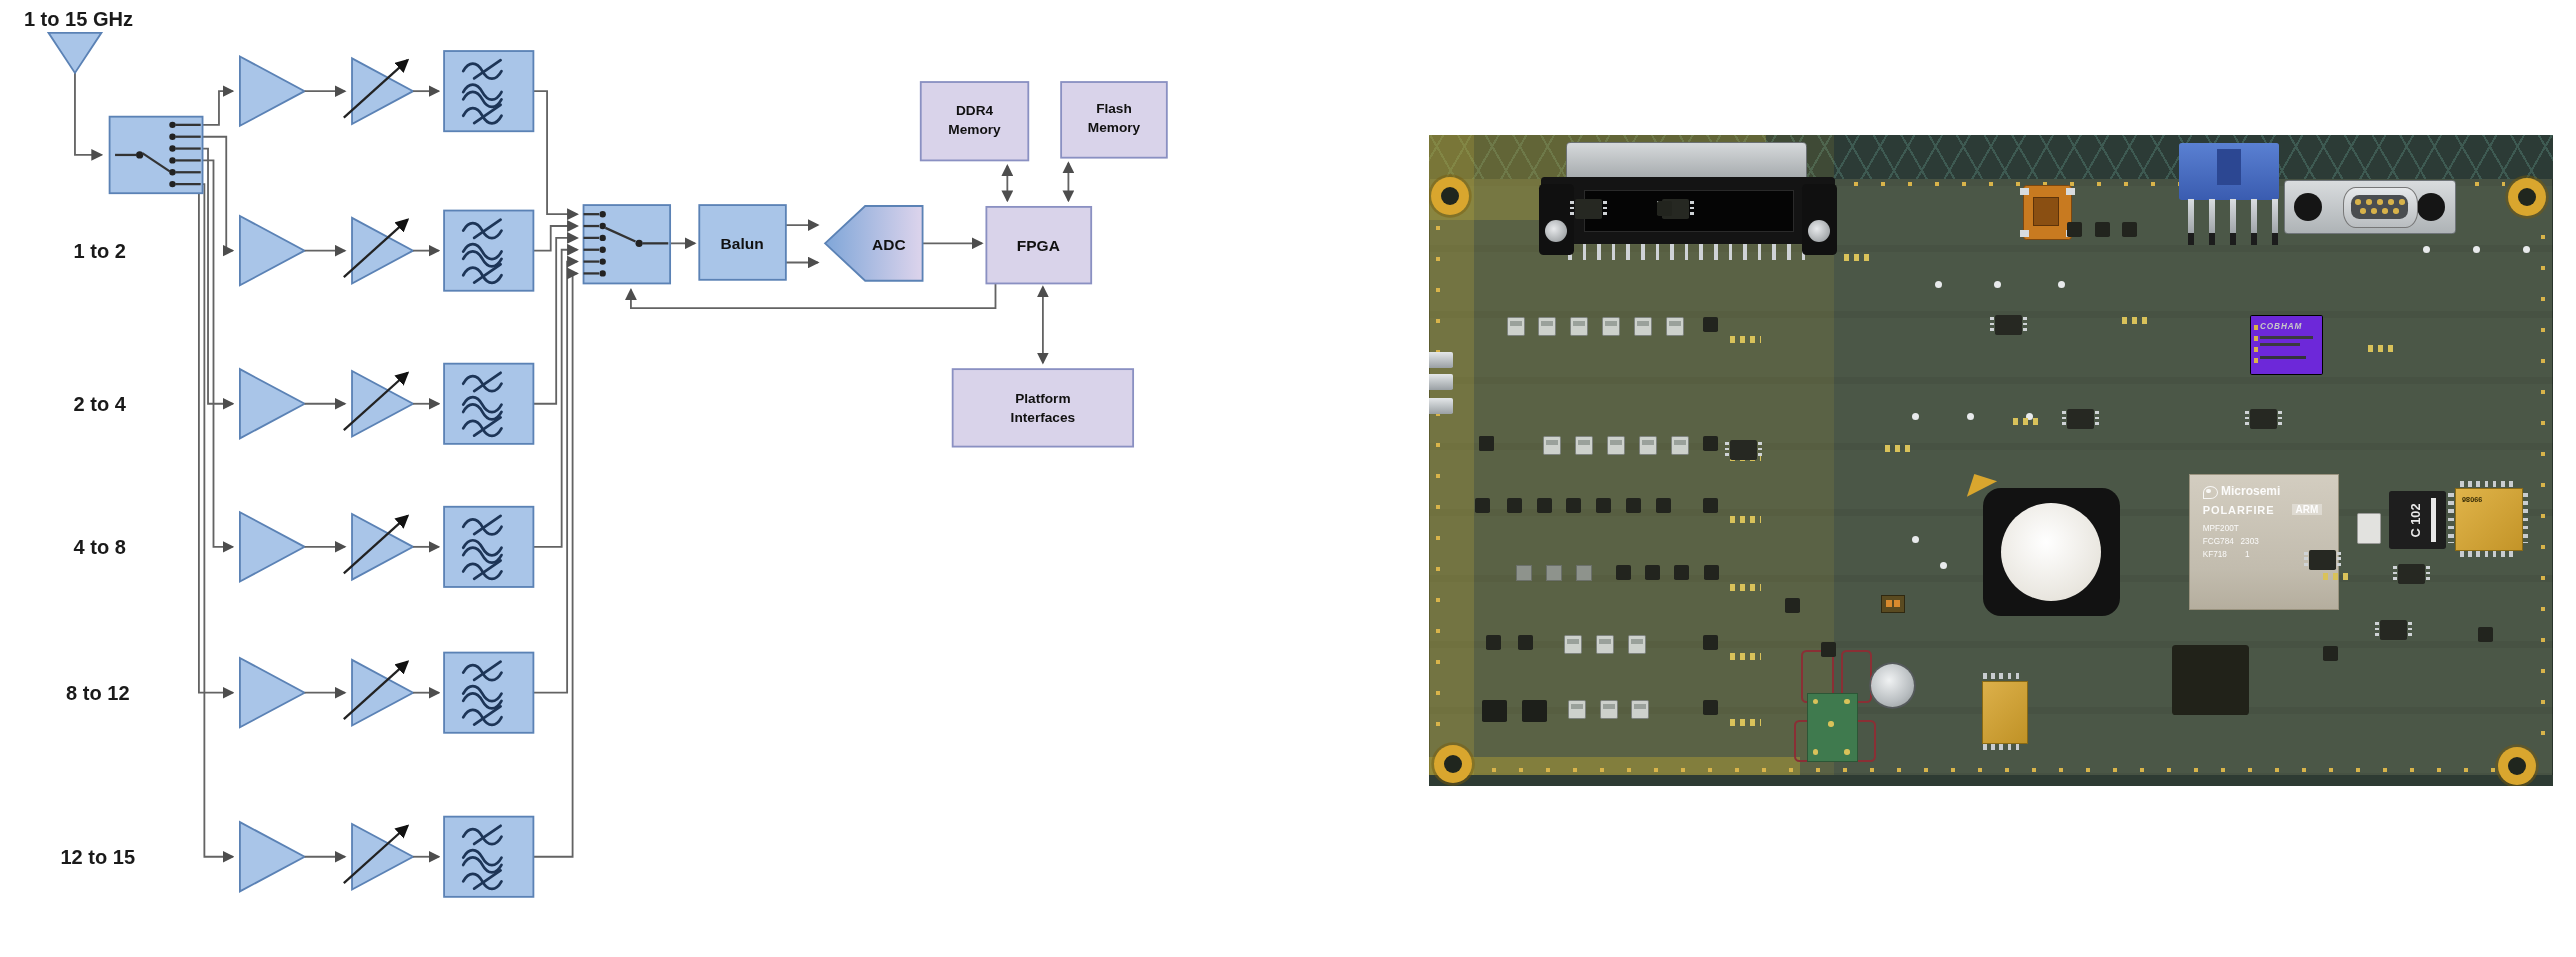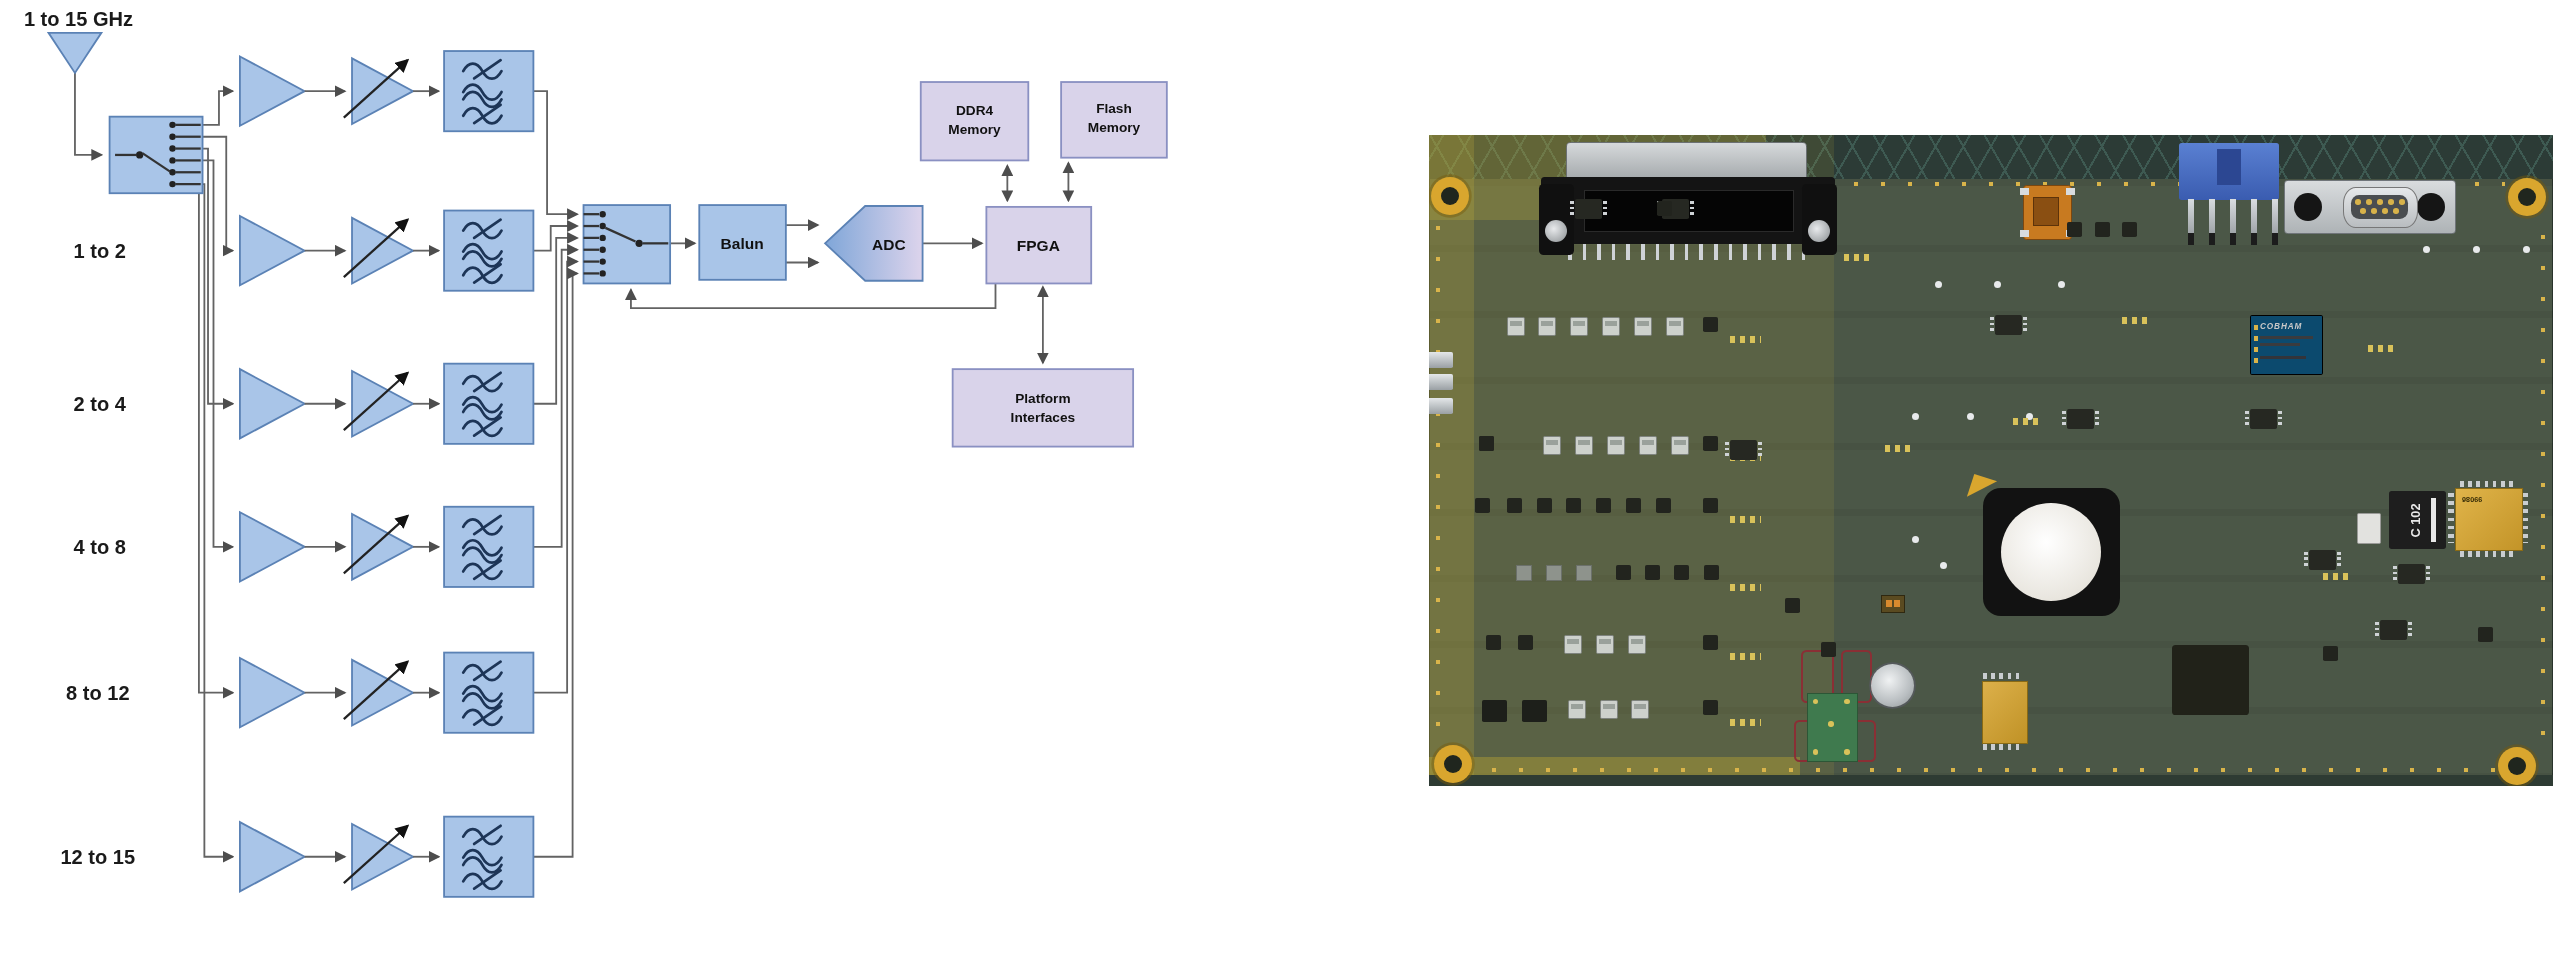--- a/index.html
+++ b/index.html
@@ -44,21 +44,21 @@
   .bluehdr::before{content:"";position:absolute;left:48px;top:7.3px;width:3.6px;height:33px;background:#c9a23c;}
   .hdrpin{top:64px;width:6.4px;height:36px;background:linear-gradient(180deg,#d9dde0,#9da2a6);}
   .hdrpintip{top:98px;width:6.4px;height:12px;background:#1c1c1c;}
   
   .dsub{left:855px;top:45px;width:170px;height:52px;background:linear-gradient(180deg,#d9dcde,#aeb3b6);border-radius:3.6px;border:0.9px solid #70757a;}
   .dsubear{top:12px;width:28px;height:28px;border-radius:50%;background:#151515;}
   .dshell{left:58px;top:6.4px;width:73px;height:39px;background:linear-gradient(180deg,#e6e8ea,#b9bdc0);border-radius:12.8px/16.4px;border:0.9px solid #777;}
   .dshell-in{left:7.3px;top:6.4px;width:57px;height:24.6px;background:#4a4d50;border-radius:8.2px;}
   .dpin{width:5.5px;height:5.5px;border-radius:50%;background:#d8b24a;}
   
-  .cobham{left:821px;top:180px;width:71px;height:58px;background:#0c4a6e;border:0.9px solid #000;border-radius:1.8px;color:#c8c8c8;}
+  .cobham{left:821px;top:180px;width:71px;height:58px;background:#6d28d9;border:0.9px solid #000;border-radius:1.8px;color:#c8c8c8;}
   .cobham .t{position:absolute;left:9px;top:6.4px;font-size:8.2px;font-weight:bold;letter-spacing:0.9px;font-style:italic;}
   .cobham .pads{left:2.7px;top:9px;width:4.6px;height:42px;background:repeating-linear-gradient(180deg,#d9b44a 0 4.6px,transparent 4.6px 11px);}
   .cobham .l2{position:absolute;left:9px;top:20px;width:53px;height:2.7px;background:#3a3b3e;}
   .cobham .l3{position:absolute;left:9px;top:27px;width:40px;height:2.7px;background:#3a3b3e;}
   .cobham .l4{position:absolute;left:9px;top:40px;width:46px;height:2.7px;background:#33343a;}
   
   .adcchip{left:554px;top:353px;width:137px;height:128px;background:#121212;border-radius:18px;}
   .adcchip .lid{left:18px;top:14.6px;width:100px;height:98px;border-radius:50%;
     background:radial-gradient(circle at 45% 40%,#ffffff,#e9e6df 70%,#d8d4c9);}
   .adcchip .wedge{left:-12.8px;top:-11px;width:0;height:0;border-left:24px solid #d9a62e;border-bottom:24px solid transparent;transform:rotate(18deg);}
@@ -423,20 +423,29 @@
       <div class="l2"></div>
         <div class="l3"></div>
         <div class="l4"></div>
     </div>
 
     <div class="adcchip">
       <div class="wedge"></div>
       <div class="lid"></div>
     </div>
 
+    <div class="pfire">
+      <div class="mslogo"></div>
+      <div style="left:31px;top:9px;font-size:12px;font-weight:bold;">Microsemi</div>
+      <div style="left:12.8px;top:29px;font-size:11px;font-weight:bold;letter-spacing:0.9px;">POLARFIRE</div>
+      <div class="armbadge" style="left:102px;top:29px;font-size:10px;">ARM</div>
+      <div style="left:12.8px;top:49px;font-size:8.2px;">MPF200T</div>
+      <div style="left:12.8px;top:62px;font-size:8.2px;white-space:pre;">FCG784   2303</div>
+      <div style="left:12.8px;top:75px;font-size:8.2px;white-space:pre;">KF718        1</div>
+    </div>
 
     <div class="c102">
       <div class="bar"></div>
       <div class="t">C 102</div>
     </div>
     <div class="wlabel"></div>
 
     <div>
       <div class="leads-h" style="left:1031px;top:346px;width:55px;"></div>
       <div class="leads-h" style="left:1031px;top:416px;width:55px;"></div>

